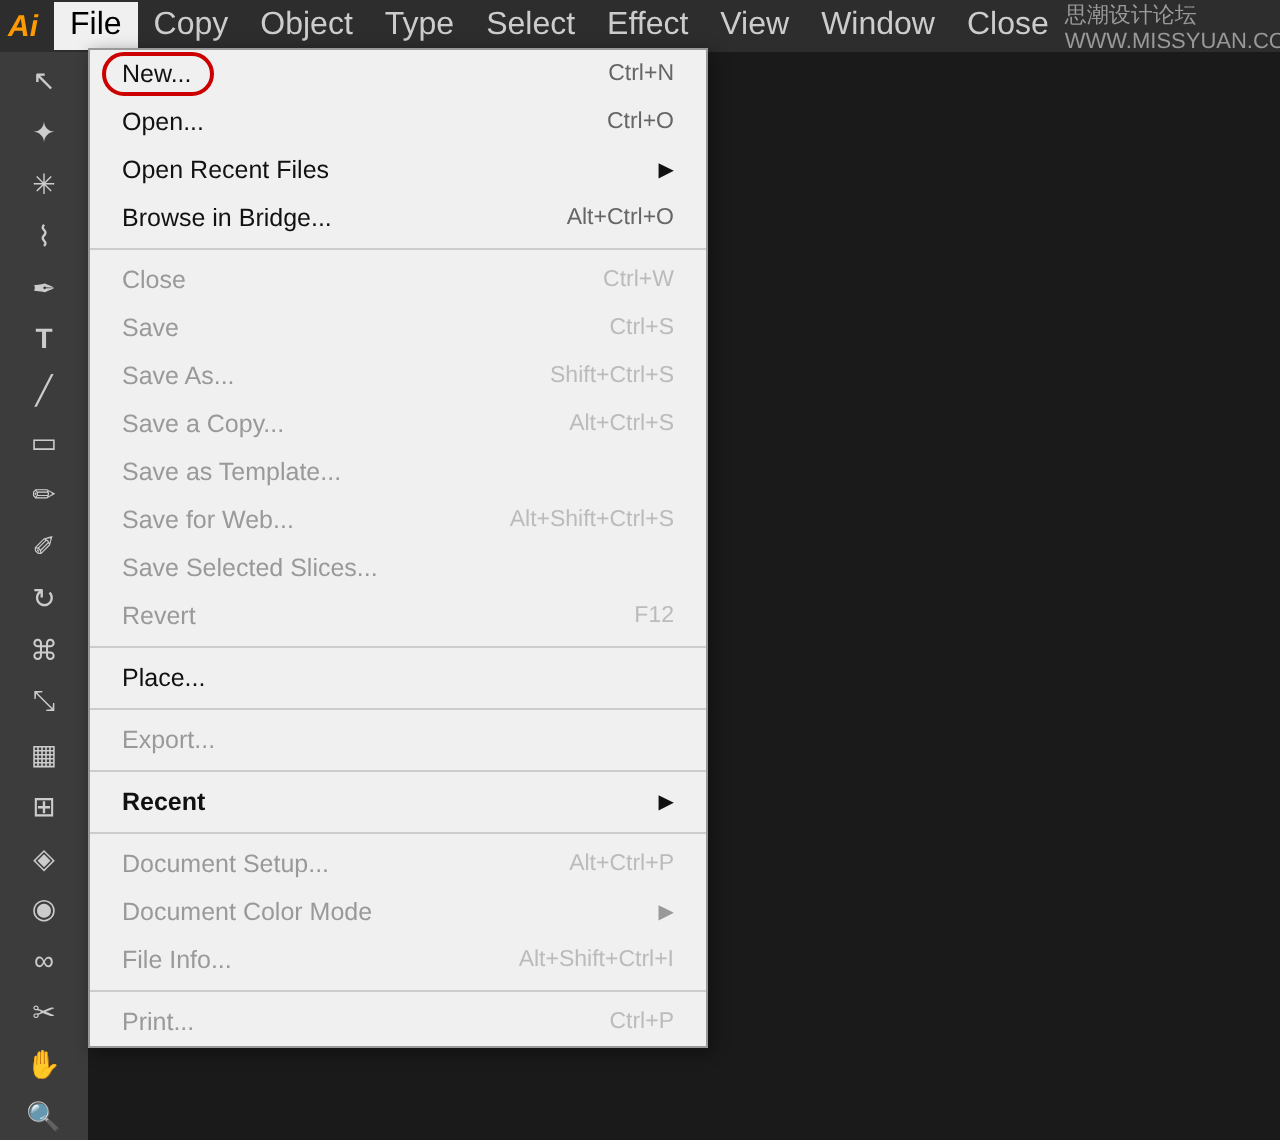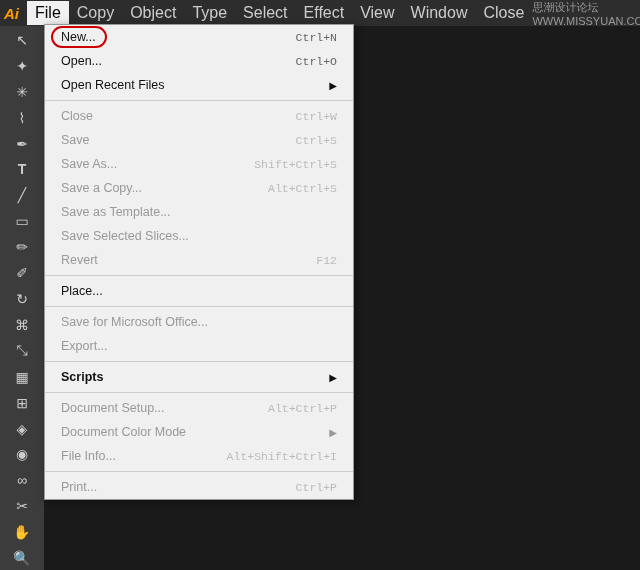--- a/index.html
+++ b/index.html
@@ -104,21 +104,20 @@
     .dropdown-item.new-highlighted {
       
       background: #f0f0f0;
       color: #111;
       position: relative;
     }
     .dropdown-item .shortcut {
       color: #666;
       font-size: 11.5px;
       margin-left: auto;
-      font-family: Liberation Mono, monospace;
     }
     .dropdown-item.disabled .shortcut {
       color: #bbb;
       margin-left: 24px;
     }
     .dropdown-separator {
       height: 1px;
       background: #ccc;
       margin: 3px 0;
     }
@@ -206,20 +205,24 @@
   <div class="dropdown-item">
     <span>Open...</span>
     <span class="shortcut">Ctrl+O</span>
   </div>
 
   <div class="dropdown-item">
     <span>Open Recent Files</span>
     <span class="arrow">▶</span>
   </div>
 
+  <div class="dropdown-item">
+    <span>Browse in Bridge...</span>
+    <span class="shortcut">Alt+Ctrl+O</span>
+  </div>
 
   <div class="dropdown-separator"></div>
 
   <div class="dropdown-item disabled">
     <span>Close</span>
     <span class="shortcut">Ctrl+W</span>
   </div>
 
   <div class="dropdown-item disabled">
     <span>Save</span>
@@ -234,54 +237,54 @@
   <div class="dropdown-item disabled">
     <span>Save a Copy...</span>
     <span class="shortcut">Alt+Ctrl+S</span>
   </div>
 
   <div class="dropdown-item disabled">
     <span>Save as Template...</span>
     <span class="shortcut"></span>
   </div>
 
+  <div class="dropdown-item disabled">
+    <span>Save for Web...</span>
+    <span class="shortcut">Alt+Shift+Ctrl+S</span>
+  </div>
 
   <div class="dropdown-item disabled">
     <span>Save Selected Slices...</span>
     <span class="shortcut"></span>
   </div>
 
   <div class="dropdown-item disabled">
     <span>Revert</span>
     <span class="shortcut">F12</span>
   </div>
 
   <div class="dropdown-separator"></div>
 
   <div class="dropdown-item">
     <span>Place...</span>
     <span class="shortcut"></span>
   </div>
 
   <div class="dropdown-separator"></div>
 
-  <div class="dropdown-item disabled">
-    <span>Save for Microsoft Office...</span>
-    <span class="shortcut"></span>
-  </div>
 
   <div class="dropdown-item disabled">
     <span>Export...</span>
     <span class="shortcut"></span>
   </div>
 
   <div class="dropdown-separator"></div>
 
   <div class="dropdown-item">
-    <span style="font-weight:bold;">Scripts</span>
+    <span style="font-weight:bold;">Recent</span>
     <span class="arrow">▶</span>
   </div>
 
   <div class="dropdown-separator"></div>
 
   <div class="dropdown-item disabled">
     <span>Document Setup...</span>
     <span class="shortcut">Alt+Ctrl+P</span>
   </div>
 

